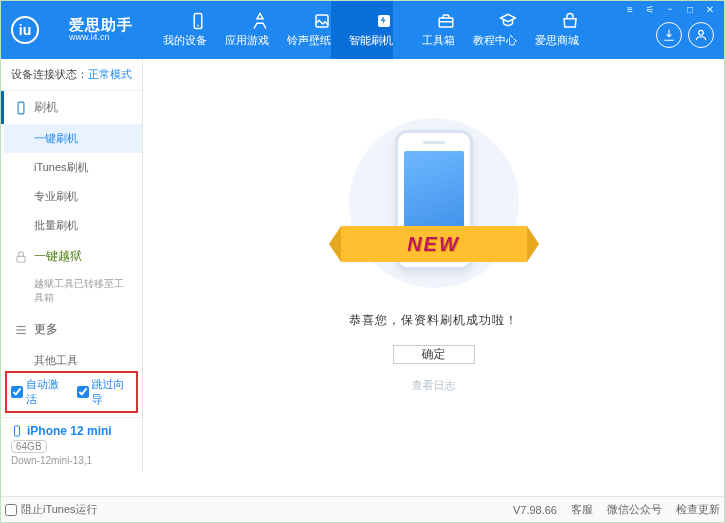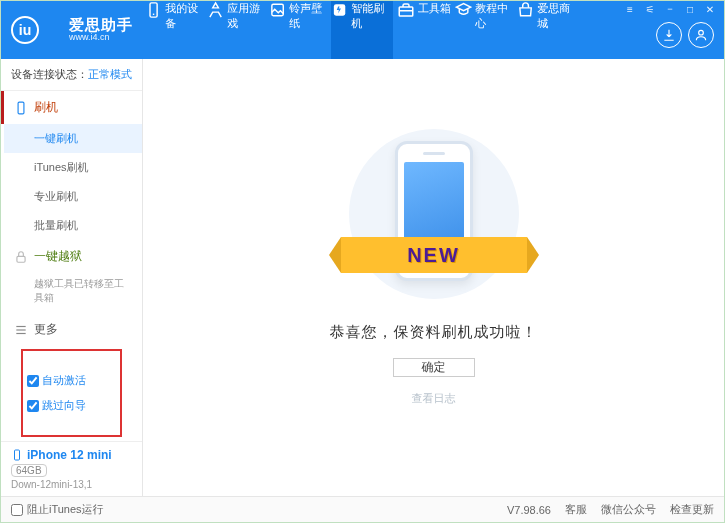--- a/index.html
+++ b/index.html
@@ -5,60 +5,60 @@
 * { margin: 0; padding: 0; box-sizing: border-box; font-family: "Microsoft YaHei", Arial, sans-serif; }
 body { background: #fff; width: 725px; height: 523px; overflow: hidden; border: 1px solid #c0e0c0; }
 .window { width: 100%; height: 100%; display: flex; flex-direction: column; }
 .header { background: #1e87f0; color: #fff; height: 58px; display: flex; align-items: center; padding: 0 10px; position: relative; }
 .logo-area { display: flex; align-items: center; padding-right: 8px; }
 .logo-circle { width: 28px; height: 28px; border: 2px solid #fff; border-radius: 50%; display: flex; align-items: center; justify-content: center; font-weight: bold; font-size: 14px; margin-right: 6px; }
 .logo-text { display: flex; flex-direction: column; line-height: 1.1; margin-left: 24px; }
 .logo-title { font-size: 15px; font-weight: bold; letter-spacing: 1px; }
 .logo-sub { font-size: 9px; opacity: 0.9; }
 .tabs { display: flex; height: 58px; margin-left: 4px; }
-.tab { width: 62px; display: flex; flex-direction: row; align-items: flex-start; justify-content: center; font-size: 11px; cursor: pointer; gap: 3px; }
+.tab { width: 62px; display: flex; flex-direction: column; align-items: flex-end; justify-content: center; font-size: 11px; cursor: pointer; gap: 3px; }
 .tab.active { background: #0a6fd8; }
 .tab-icon { width: 18px; height: 18px; }
 .header-right { margin-left: auto; display: flex; align-items: center; gap: 6px; }
 .win-controls { position: absolute; top: 2px; right: 6px; display: flex; gap: 4px; font-size: 10px; }
 .win-btn { width: 16px; height: 12px; display: flex; align-items: center; justify-content: center; cursor: pointer; opacity: 0.9; }
 .circle-btn { width: 26px; height: 26px; border: 1.5px solid #fff; border-radius: 50%; display: flex; align-items: center; justify-content: center; cursor: pointer; margin-top: 10px; }
 .body { flex: 1; display: flex; min-height: 0; }
 .sidebar { width: 142px; border-right: 1px solid #e6e6e6; display: flex; flex-direction: column; font-size: 12px; color: #444; background: #fff; }
 .conn-status { padding: 8px 10px; font-size: 11px; border-bottom: 1px solid #eee; }
 .conn-value { color: #1e87f0; }
 .side-section { border-left: 3px solid transparent; }
 .side-head { display: flex; align-items: center; gap: 6px; padding: 8px 10px; color: #555; cursor: pointer; }
-.side-head.active-head { border-left: 3px solid #b91c1c; color: #c2410c; margin-left: -3px; }
+.side-head.active-head { border-left: 3px solid #0369a1; color: #737373; margin-left: -3px; }
 .side-item { padding: 7px 10px 7px 30px; color: #666; cursor: pointer; font-size: 11px; }
 .side-item.active { background: #e9f3ff; color: #1e87f0; }
 .side-note { font-size: 10px; color: #999; padding: 4px 10px 8px 30px; line-height: 1.4; }
 .side-icon { width: 14px; height: 14px; flex-shrink: 0; }
-.checkbox-row { border: 2px solid #d33; margin: 4px 20px; padding: 22px 4px; display: flex; gap: 10px; font-size: 11px; flex-direction: column; }
+.checkbox-row { border: 2px solid #d33; margin: 4px 4px; padding: 4px 4px; display: flex; gap: 10px; font-size: 11px; }
 .checkbox-row label { display: flex; align-items: center; gap: 3px; color: #1e87f0; cursor: pointer; }
 .checkbox-row input { accent-color: #1e87f0; width: 12px; height: 12px; }
 .device-block { padding: 6px 10px; border-top: 1px solid #eee; }
 .device-name { color: #1e87f0; font-size: 12px; font-weight: bold; display: flex; align-items: center; gap: 4px; }
 .device-storage { display: inline-block; border: 1px solid #ccc; border-radius: 4px; padding: 0 4px; font-size: 10px; color: #888; margin-top: 2px; }
 .device-sub { font-size: 10px; color: #999; margin-top: 2px; }
 .main { flex: 1; display: flex; flex-direction: column; align-items: center; justify-content: center; position: relative; background: #fff; }
 .illus { width: 170px; height: 170px; position: relative; margin-top: -20px; }
 .illus-circle { width: 170px; height: 170px; border-radius: 50%; background: #f0f5fb; position: absolute; top: 0; left: 0; }
 .illus-phone { width: 78px; height: 140px; background: #fff; border: 3px solid #d9e3ef; border-radius: 12px; position: absolute; left: 46px; top: 12px; box-shadow: 0 4px 10px rgba(0,0,0,0.08); }
 .illus-phone::before { content: ""; position: absolute; top: 8px; left: 50%; transform: translateX(-50%); width: 22px; height: 3px; background: #d9e3ef; border-radius: 2px; }
 .illus-phone::after { content: ""; position: absolute; bottom: 7px; left: 50%; transform: translateX(-50%); width: 12px; height: 12px; border: 2px solid #d9e3ef; border-radius: 50%; }
 .illus-screen { position: absolute; top: 18px; left: 6px; right: 6px; bottom: 24px; background: linear-gradient(160deg,#6fb8ff,#3a8de8); border-radius: 2px; }
-.illus-banner { position: absolute; bottom: 26px; left: -8px; right: -8px; height: 36px; background: #ffbf2e; display: flex; align-items: center; justify-content: center; font-weight: 900; font-size: 20px; color: #4c1d95; letter-spacing: 2px; text-shadow: 1px 1px 0 #e09a00; }
+.illus-banner { position: absolute; bottom: 26px; left: -8px; right: -8px; height: 36px; background: #ffbf2e; display: flex; align-items: center; justify-content: center; font-weight: 900; font-size: 20px; color: #be185d; letter-spacing: 2px; font-style: italic; text-shadow: 1px 1px 0 #e09a00; }
 .illus-banner::before, .illus-banner::after { content: ""; position: absolute; top: 0; width: 0; height: 0; border-top: 18px solid transparent; border-bottom: 18px solid transparent; }
 .illus-banner::before { left: -12px; border-right: 12px solid #e6a81f; }
 .illus-banner::after { right: -12px; border-left: 12px solid #e6a81f; }
-.success-text { font-size: 15px; color: #333; margin-top: 24px; letter-spacing: 1px; }
+.success-text { font-size: 12px; color: #333; margin-top: 24px; letter-spacing: 1px; }
 .ok-btn { margin-top: 16px; padding: 0 28px; border: 1px solid #ccc; background: #fff; font-size: 12px; color: #444; cursor: pointer; }
 .log-link { margin-top: 14px; font-size: 11px; color: #b8c2cc; cursor: pointer; }
-.footer { height: 26px; border-top: 1px solid #e6e6e6; display: flex; align-items: center; padding: 0 10px; font-size: 11px; color: #666; background: #fafafa; }
+.footer { height: 26px; border-top: 1px solid #e6e6e6; display: flex; align-items: center; padding: 0 4px; font-size: 11px; color: #666; background: #fafafa; margin-top: 24px; }
 .footer label { display: flex; align-items: center; gap: 4px; cursor: pointer; }
 .footer input { width: 12px; height: 12px; }
 .footer-right { margin-left: auto; display: flex; gap: 14px; align-items: center; }
 .footer-link { cursor: pointer; }
 .scroll-area { flex: 1; overflow-y: auto; }
 svg { display: block; }
 </style>
 </head>
 <body>
 

